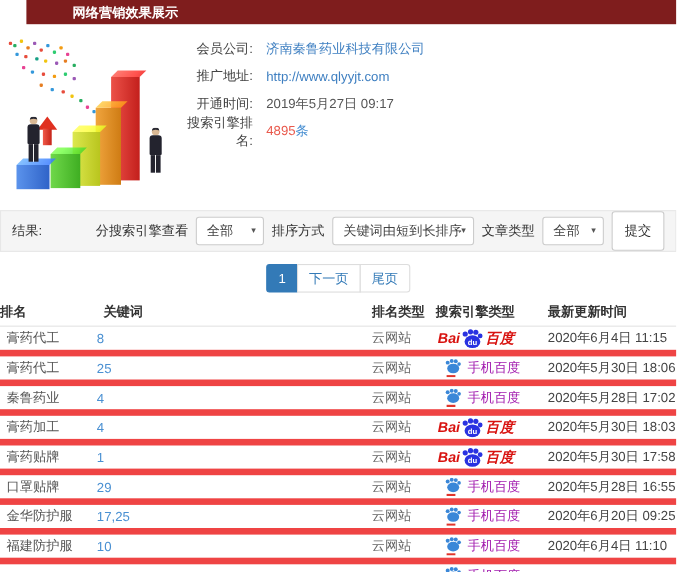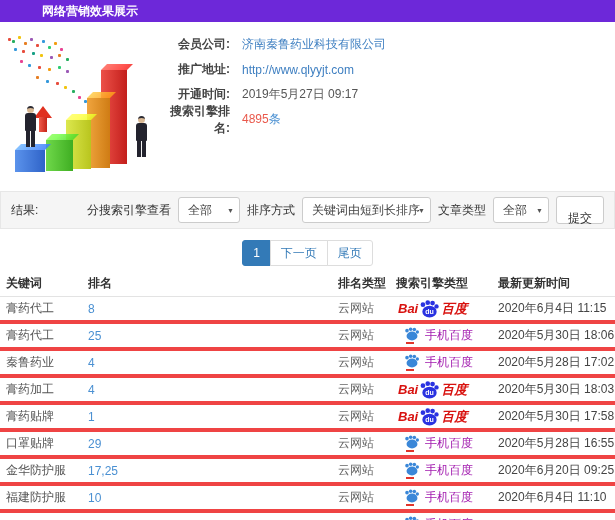--- a/index.html
+++ b/index.html
@@ -1,27 +1,27 @@
 <!DOCTYPE html>
 <html><head>
 <meta charset="utf-8">
 <style>
   * { margin:0; padding:0; box-sizing:border-box; }
   html,body { background:#fff; }
   body { font-family:"Liberation Sans","DejaVu Sans",sans-serif; font-size:12px; color:#333; }
   .page { position:relative; width:615px; height:520px; overflow:hidden; background:#fff; }
 
   
-  .titlebar { height:22px; background:#6d28d9; color:#fff; line-height:22px; padding-left:42px; font-size:12px; font-weight:bold; }
+  .titlebar { height:22px; background:#7f1d1d; color:#fff; line-height:22px; padding-left:42px; font-size:12px; font-weight:bold;margin-left:24px; }
 
   
   .info-section { position:relative; height:163px; }
   .info-rows { margin-left:158px; padding-top:10px; }
   .info-row { display:flex; align-items:center; height:25px; }
-  .info-label { width:72px; text-align:right; font-weight:bold; color:#444; }
+  .info-label { width:72px; text-align:right; font-weight:normal; color:#444; }
   .info-value { margin-left:12px; color:#555; }
   a.blue-link { color:#3e7fc1; text-decoration:none; cursor:pointer; }
   .num-red { color:#e9594c; }
   .unit-blue { color:#4a90d2; }
 
   
   .illustration { position:absolute; left:2px; top:12px; width:170px; height:148px; }
   .confetti { position:absolute; left:6px; top:4px; width:3px; height:3px; border-radius:1px; background:#e74c3c;
     box-shadow: 4px 2px #27ae60, 10px -2px #f1c40f, 16px 4px #e67e22, 22px 0 #9b59b6, 28px 6px #e74c3c,
     34px 2px #3498db, 40px 8px #2ecc71, 46px 4px #f39c12, 52px 10px #e84393, 6px 10px #3498db,
@@ -49,32 +49,32 @@
   
   .filter-bar { margin-top:6px; height:38px; background:#f5f5f5; border:1px solid #e7e7e7; display:flex; align-items:center; padding:0 10px; }
   .filter-result-label { font-weight:normal; color:#333; }
   .filter-right { margin-left:auto; display:flex; align-items:center; gap:7px; }
   .filter-label { font-weight:normal; color:#333; white-space:nowrap;text-align:right; }
   .sel { position:relative; height:26px; line-height:24px; background:#fff; border:1px solid #ccc; border-radius:3px; padding:0 16px 8px 9px; color:#444; cursor:pointer; white-space:nowrap; }
   .sel .arr { position:absolute; right:5px; top:0; font-size:7px; color:#555; line-height:26px; }
   .sel-engine { width:62px; }
   .sel-sort { width:129px; }
   .sel-type { width:56px; }
-  .btn-submit { height:28px; line-height:26px; background:#fff; border:1px solid #ccc; border-radius:3px; padding:8px 11px; color:#333; cursor:pointer; font-size:12px; }
+  .btn-submit { height:36px; line-height:26px; background:#fff; border:1px solid #ccc; border-radius:3px; padding:0 11px; color:#333; cursor:pointer; font-size:12px; }
 
   
   .pagination { margin-top:10px; height:27px; display:flex; justify-content:center; align-items:center; }
   .page-item { height:26px; line-height:24px; padding:0 10px; border:1px solid #ddd; background:#fff; color:#337ab7; margin-left:-1px; cursor:pointer; text-decoration:none; }
   .page-item.first { border-radius:3px 0 0 3px; margin-left:0; }
   .page-item.last { border-radius:0 3px 3px 0; }
   .page-item.active { background:#337ab7; border-color:#337ab7; color:#fff; }
 
   
   .table { margin-top:4px; }
-  .thead, .trow { display:grid; grid-template-columns:88px 250px 58px 102px 1fr; align-items:center; height:27px; border-bottom:4px solid #ef4444; }
+  .thead, .trow { display:grid; grid-template-columns:88px 250px 58px 102px 1fr; align-items:center; height:27px; border-bottom:6px solid #ef4444; }
   .thead { font-weight:bold; color:#333; border-bottom:1px solid #e3e3e3; }
   .td, .th { overflow:hidden; white-space:nowrap; }
   .c1 { padding-left:6px; color:#555; }
   .thead .c1 { color:#333; }
   .rank-link { color:#4a90d2; text-decoration:none; cursor:pointer; }
   .c3 { color:#666; }
   .c5 { color:#444; }
 
   
   .baidu-logo { display:inline-flex; align-items:center; padding-left:2px; }
@@ -163,22 +163,22 @@
   </div>
 
   <div class="pagination">
     <a class="page-item first active">1</a>
     <a class="page-item">下一页</a>
     <a class="page-item last">尾页</a>
   </div>
 
   <div class="table">
     <div class="thead">
+      <span class="th">排名</span>
       <span class="th c1">关键词</span>
-      <span class="th">排名</span>
       <span class="th">排名类型</span>
       <span class="th">搜索引擎类型</span>
       <span class="th">最新更新时间</span>
     </div>
 
     <div class="trow">
       <span class="td c1">膏药代工</span>
       <span class="td"><a class="rank-link">8</a></span>
       <span class="td c3">云网站</span>
       <span class="td">

